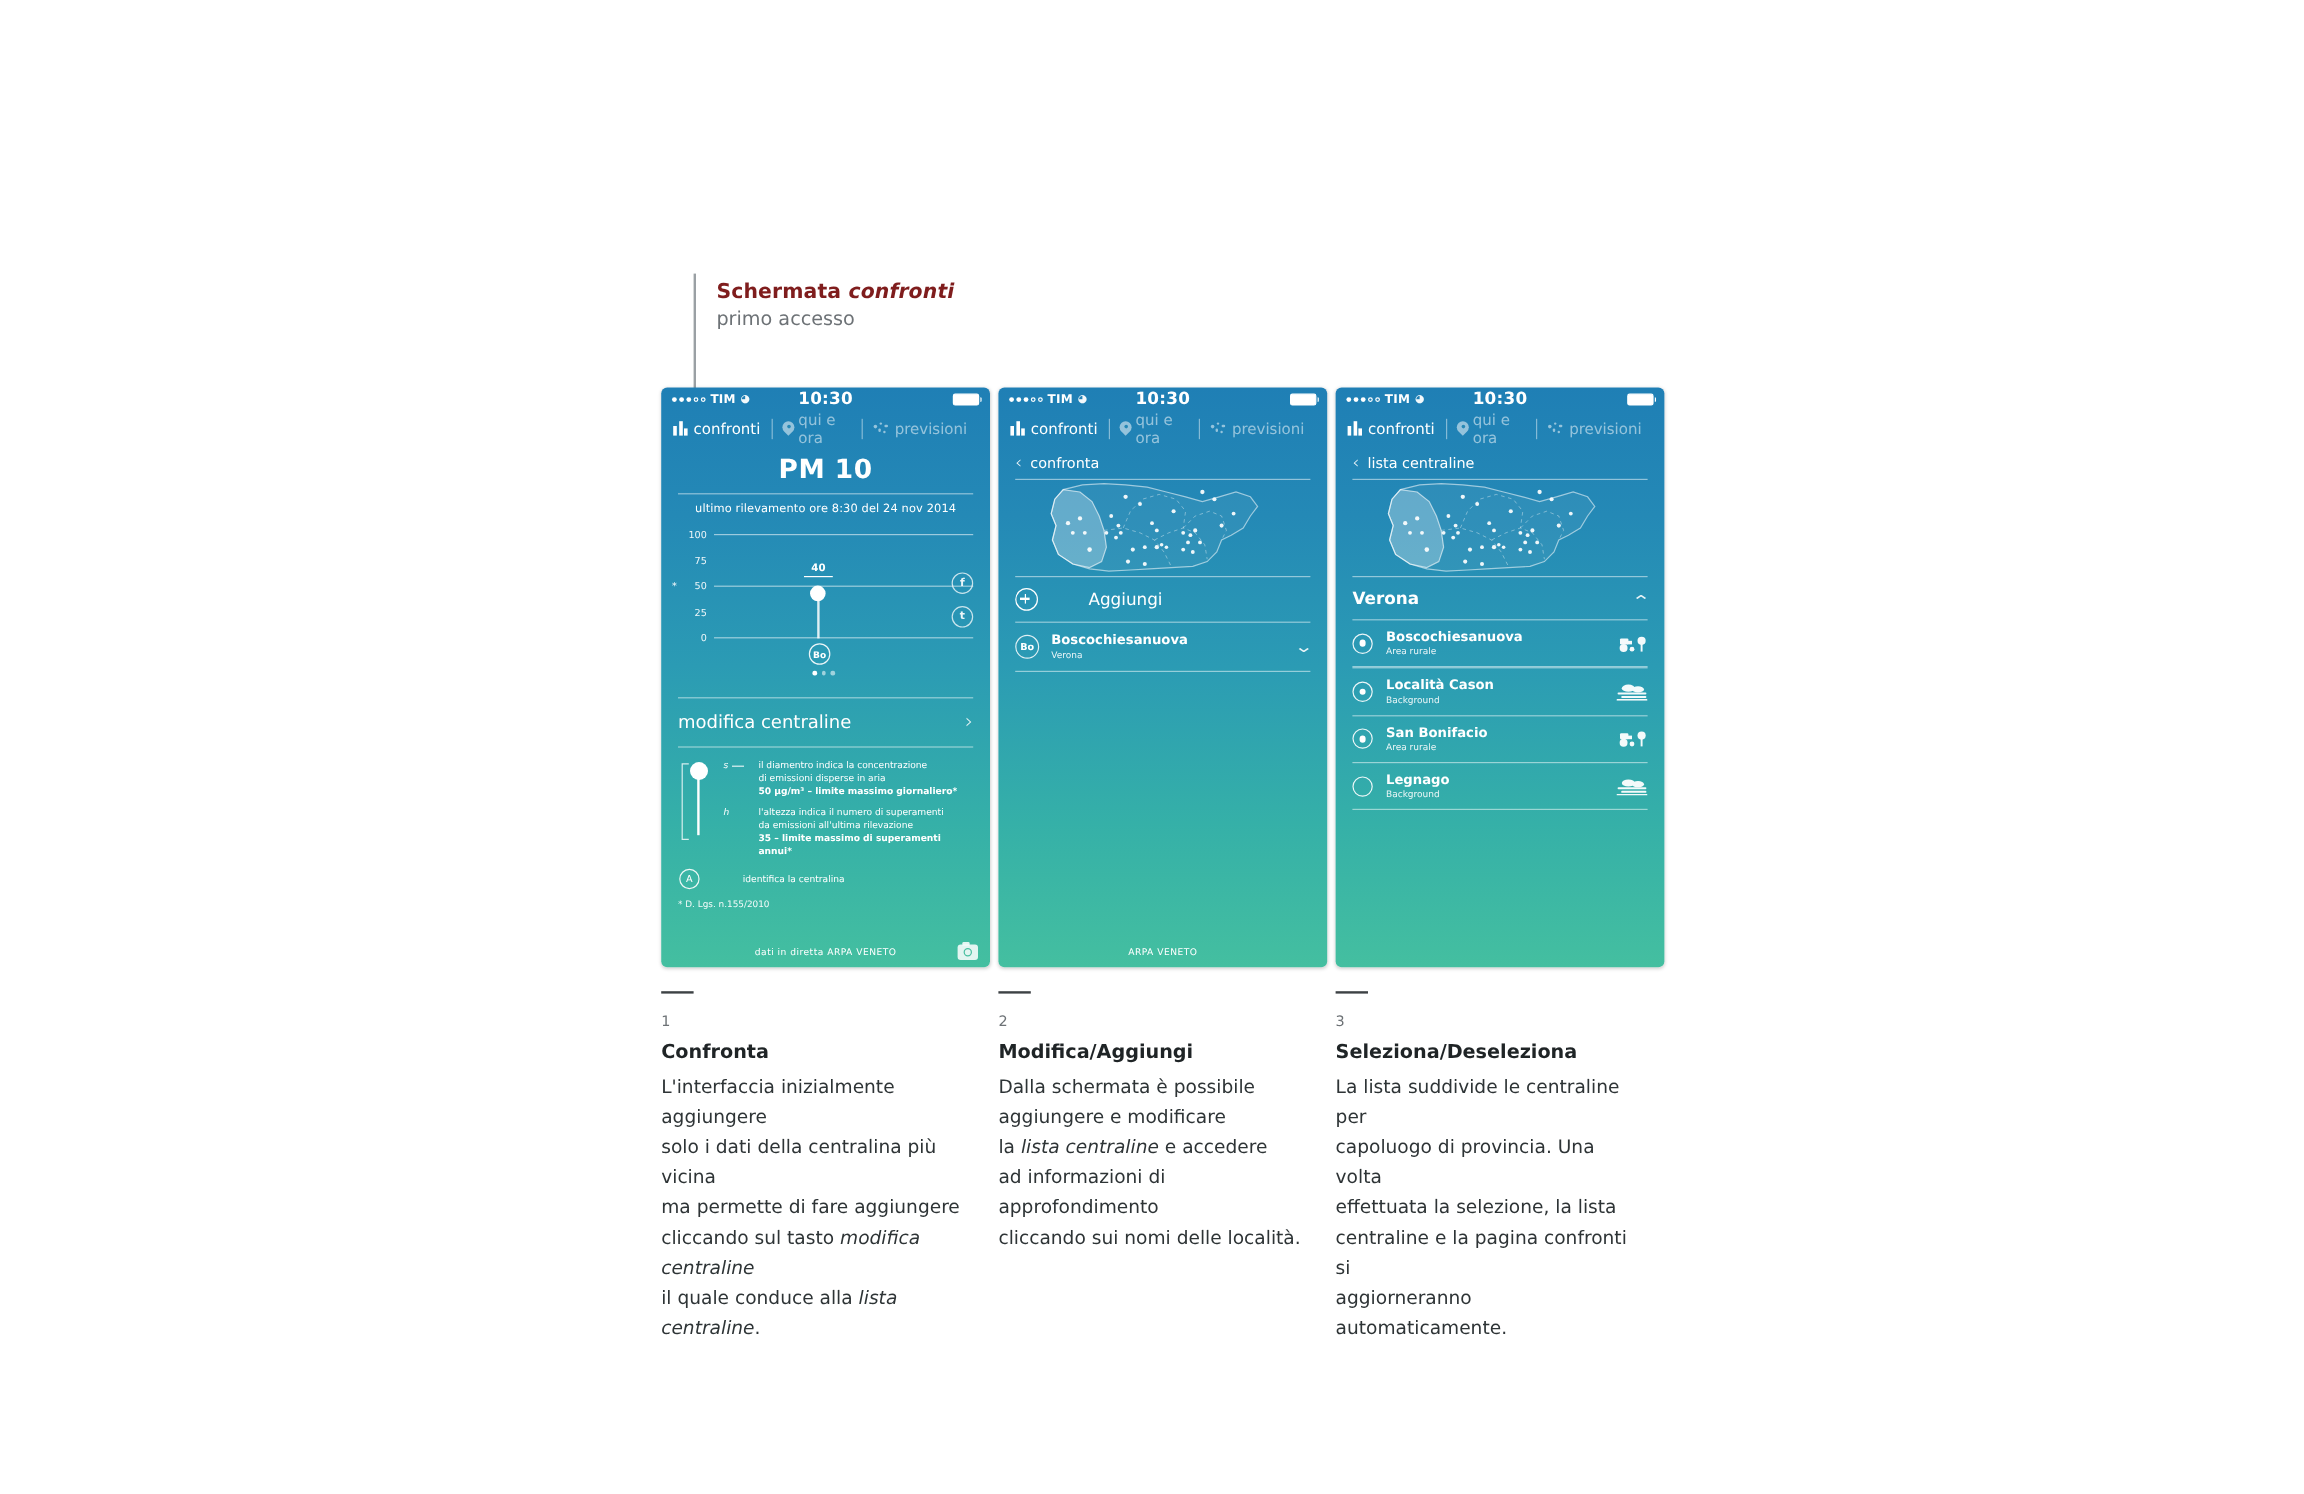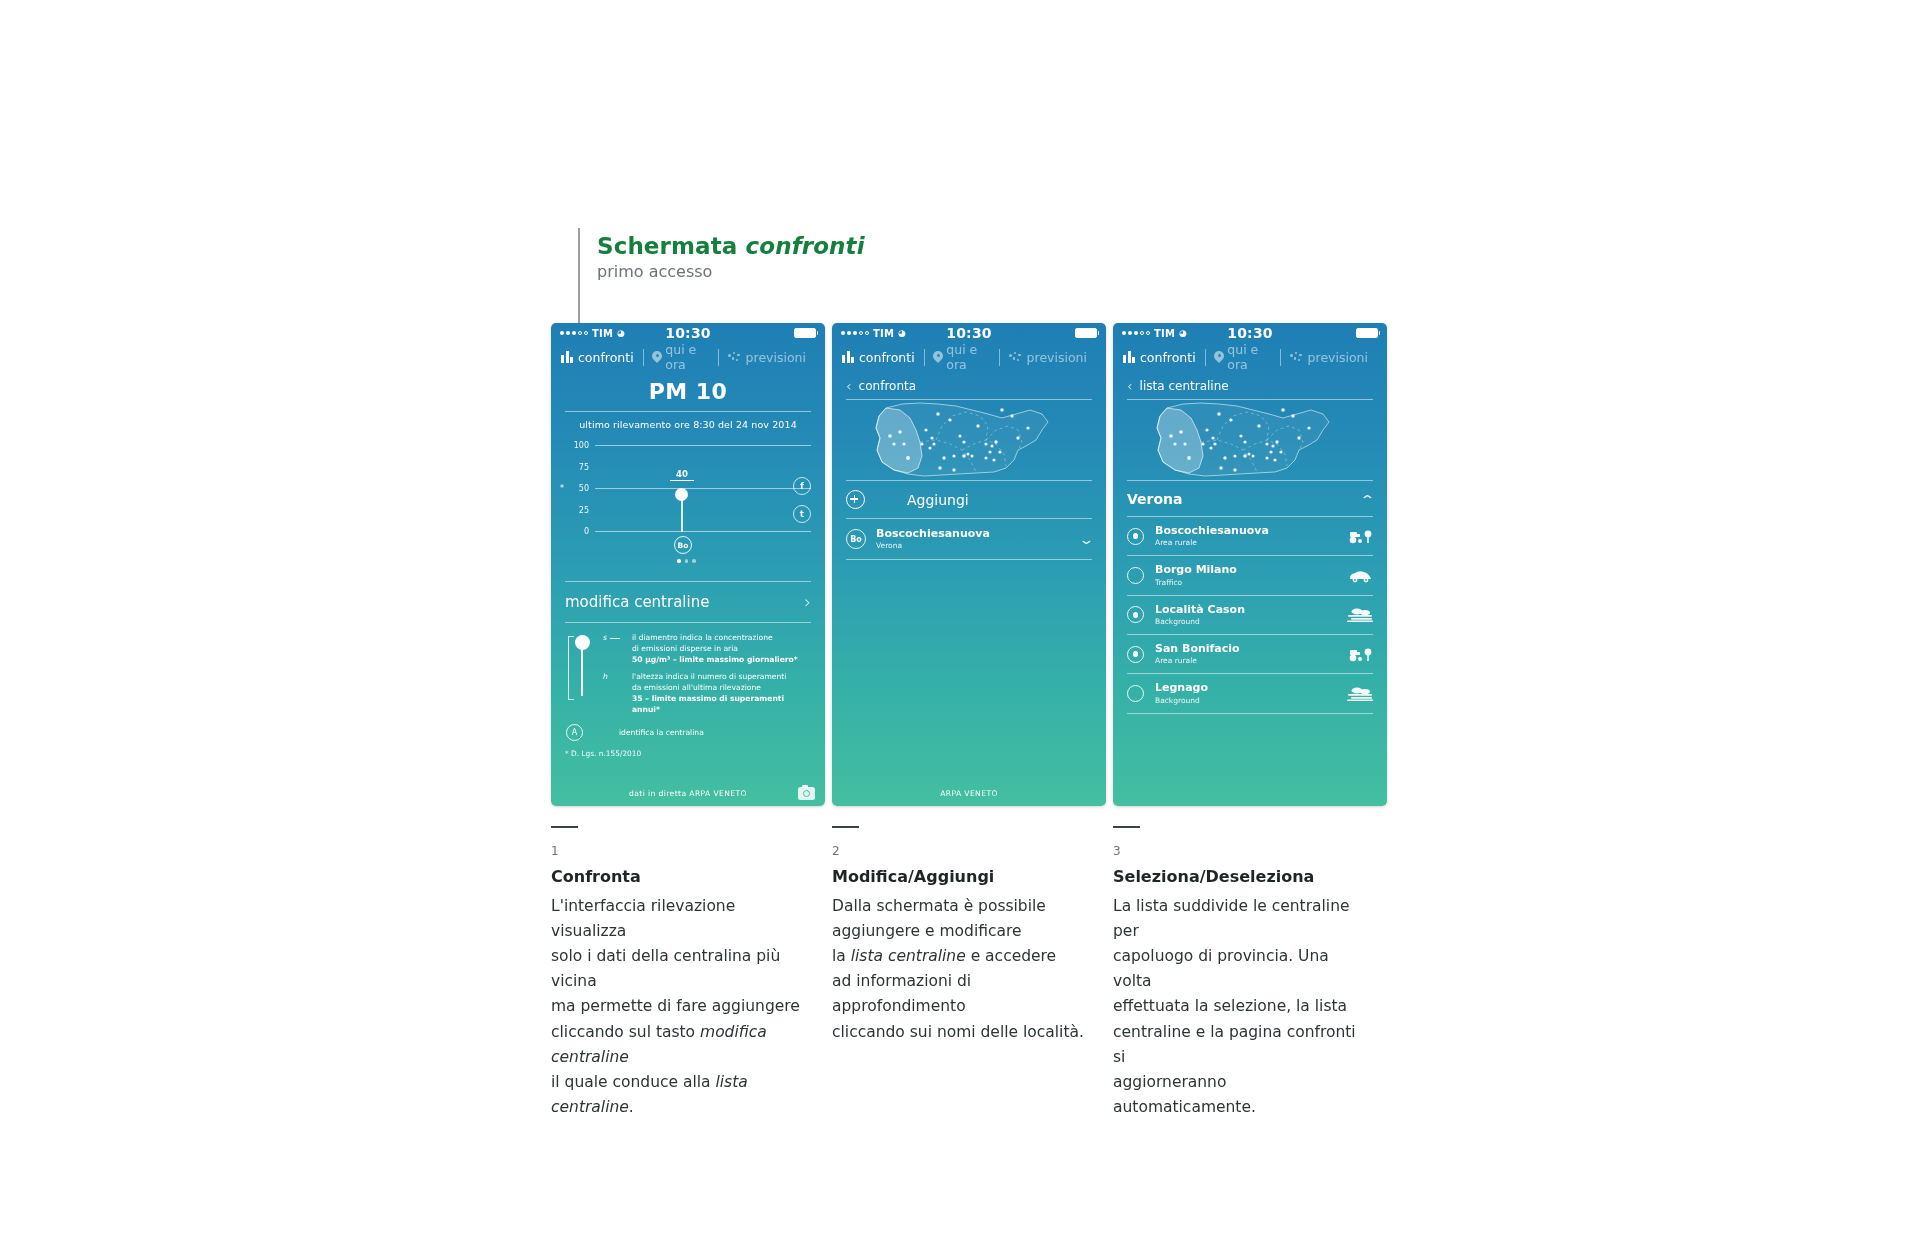--- a/index.html
+++ b/index.html
@@ -8,21 +8,21 @@
     font-family:"DejaVu Sans","Liberation Sans",sans-serif;
     -webkit-font-smoothing:antialiased;
     overflow:hidden;
   }
   .canvas{position:relative;width:1920px;height:1245px;}
   .annot-rule{
     position:absolute;left:578px;top:228px;width:2px;height:100px;background:#9aa0a4;
   }
   .annot-text{position:absolute;left:597px;top:233px;}
   .annot-title{
-    font-size:23px;color:#15803d;font-weight:bold;letter-spacing:.1px;
+    font-size:17px;color:#7f1d1d;font-weight:bold;letter-spacing:.1px;
     font-family:"DejaVu Sans","Liberation Sans",sans-serif;
   }
   .annot-title i{font-weight:bold;font-style:italic;}
   .annot-sub{font-size:16px;color:#6d7276;margin-top:3px;}
 
   
   .phone{
     position:absolute;top:323px;width:274px;height:483px;
     border-radius:5px;overflow:hidden;
     background:linear-gradient(180deg,#1f7fb5 0%,#2489b6 22%,#2b9bb4 48%,#35b0a8 75%,#44bfa0 100%);
@@ -593,36 +593,20 @@
             <circle cx="13" cy="12" r="2"></circle>
             <rect x="3" y="3" width="7" height="5" rx="1"></rect>
             <rect x="9" y="5" width="4" height="3"></rect>
             <circle cx="21" cy="5" r="3.4"></circle>
             <rect x="20.2" y="7" width="1.6" height="7"></rect>
           </svg>
       </span>
     </div>
     <div class="hr" style="margin-top:0"></div>
 
-    <div class="station">
-      <span class="radio"></span>
-      <span class="row-main">
-        <span class="row-name" style="display:block">Borgo Milano</span>
-        <span class="row-sub" style="display:block">Traffico</span>
-      </span>
-      <span class="st-icon">
-        <svg viewBox="0 0 26 15" width="26" height="15" fill="#ffffff">
-            <path d="M3 10 q0-4 5-5 q4-3 9-1 q4 1 6 5 q1 1 1 2 H3z"></path>
-            <circle cx="8" cy="12" r="2.4"></circle>
-            <circle cx="19" cy="12" r="2.4"></circle>
-            <circle cx="8" cy="12" r="1" fill="#3bb3a4"></circle>
-            <circle cx="19" cy="12" r="1" fill="#3bb3a4"></circle>
-          </svg>
-      </span>
-    </div>
     <div class="hr" style="margin-top:0"></div>
 
     <div class="station">
       <span class="radio on">
           <i></i>
         </span>
       <span class="row-main">
         <span class="row-name" style="display:block">Località Cason</span>
         <span class="row-sub" style="display:block">Background</span>
       </span>
@@ -676,21 +660,21 @@
       </span>
     </div>
     <div class="hr" style="margin-top:0"></div>
   </div>
 
   <div class="cap" id="cap1">
     <div class="cap-rule"></div>
     <div class="cap-num">1</div>
     <div class="cap-head">Confronta</div>
     <div class="cap-body">
-      <span>L'interfaccia rilevazione visualizza</span><br>
+      <span>L'interfaccia inizialmente aggiungere</span><br>
       <span>solo i dati della centralina più vicina</span><br>
       <span>ma permette di fare aggiungere</span><br>
       <span>cliccando sul tasto </span><i>modifica centraline</i><br>
       <span>il quale conduce alla </span><i>lista centraline</i><span>.</span>
     </div>
   </div>
 
   <div class="cap" id="cap2">
     <div class="cap-rule"></div>
     <div class="cap-num">2</div>

